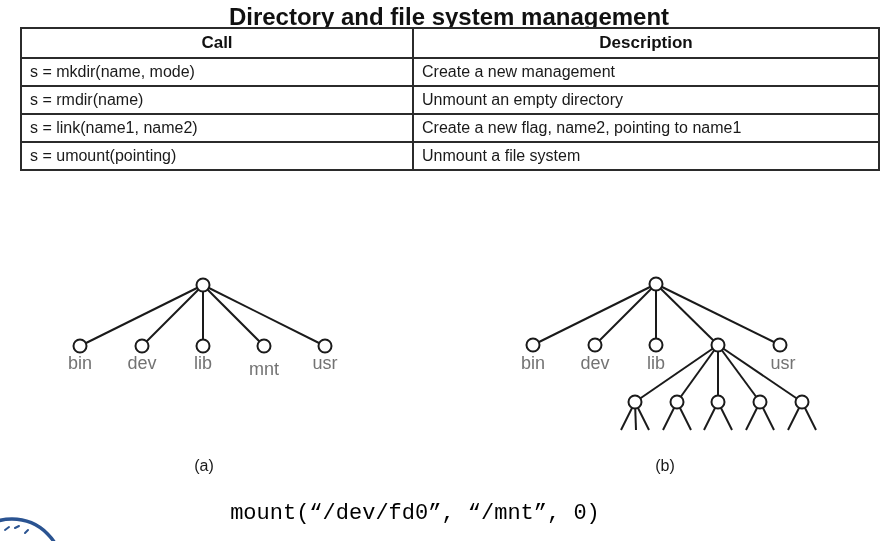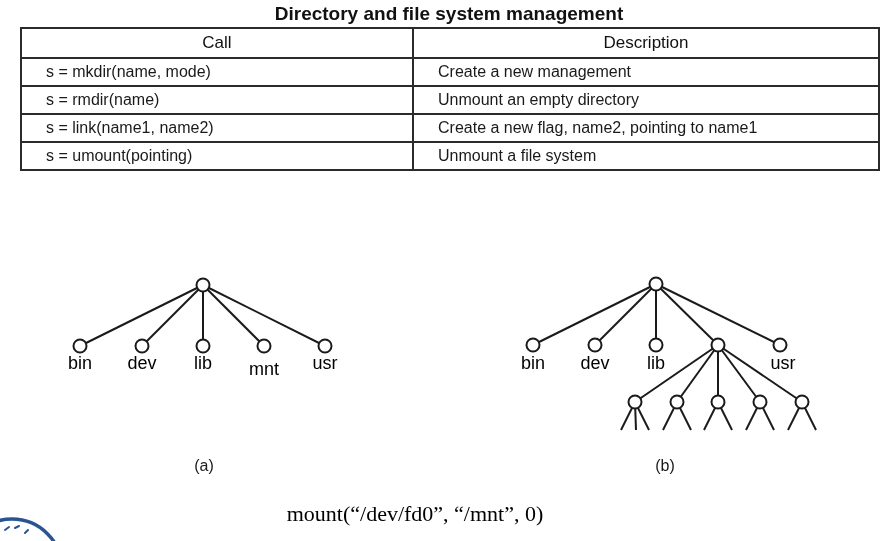--- a/index.html
+++ b/index.html
@@ -3,44 +3,44 @@
 <meta charset="utf-8">
 <style>
   html,body { margin:0; padding:0; }
   body {
     width:888px; height:541px; position:relative; overflow:hidden;
     background:#ffffff; color:#151515;
     font-family:"Liberation Sans", sans-serif;
   }
   .title {
     position:absolute; top:3px; left:20px; width:858px;
-    text-align:center; font-weight:bold; font-size:19px; color:#111;
+    text-align:center; font-weight:bold; font-size:24px; color:#111;
   }
   table.syscalls {
     position:absolute; left:20px; top:27px; width:858px;
     border-collapse:collapse; table-layout:fixed;
     background:#fff;
   }
   table.syscalls th, table.syscalls td {
     border:2px solid #2b2b2b; height:26px; overflow:hidden; white-space:nowrap;
   }
-  table.syscalls th { font-size:17px; font-weight:normal; text-align:center; color:#111; }
-  table.syscalls td { font-size:16px; text-align:left; padding:0 4px 0 24px; color:#1a1a1a; }
+  table.syscalls th { font-size:17px; font-weight:bold; text-align:center; color:#111; }
+  table.syscalls td { font-size:16px; text-align:left; padding:0 4px 0 8px; color:#1a1a1a; }
   .tree-svg { position:absolute; left:0; top:260px; }
   .node-label {
     position:absolute; width:64px; text-align:center;
-    font-size:18px; color:#000000;
+    font-size:18px; color:#737373;
   }
   .fig-caption {
     position:absolute; width:60px; text-align:center;
     font-size:16px; color:#1a1a1a;
   }
   .mount-caption {
     position:absolute; top:501px; left:165px; width:500px; text-align:center;
-    font-family:Liberation Serif, serif; font-size:22px; color:#000;
+    font-family:Liberation Mono, monospace; font-size:22px; color:#000;
   }
   .logo-svg { position:absolute; left:0; top:503px; }
 </style>
 </head>
 <body>
 
 <div class="title">Directory and file system management</div>
 
 <table class="syscalls">
   <colgroup>

